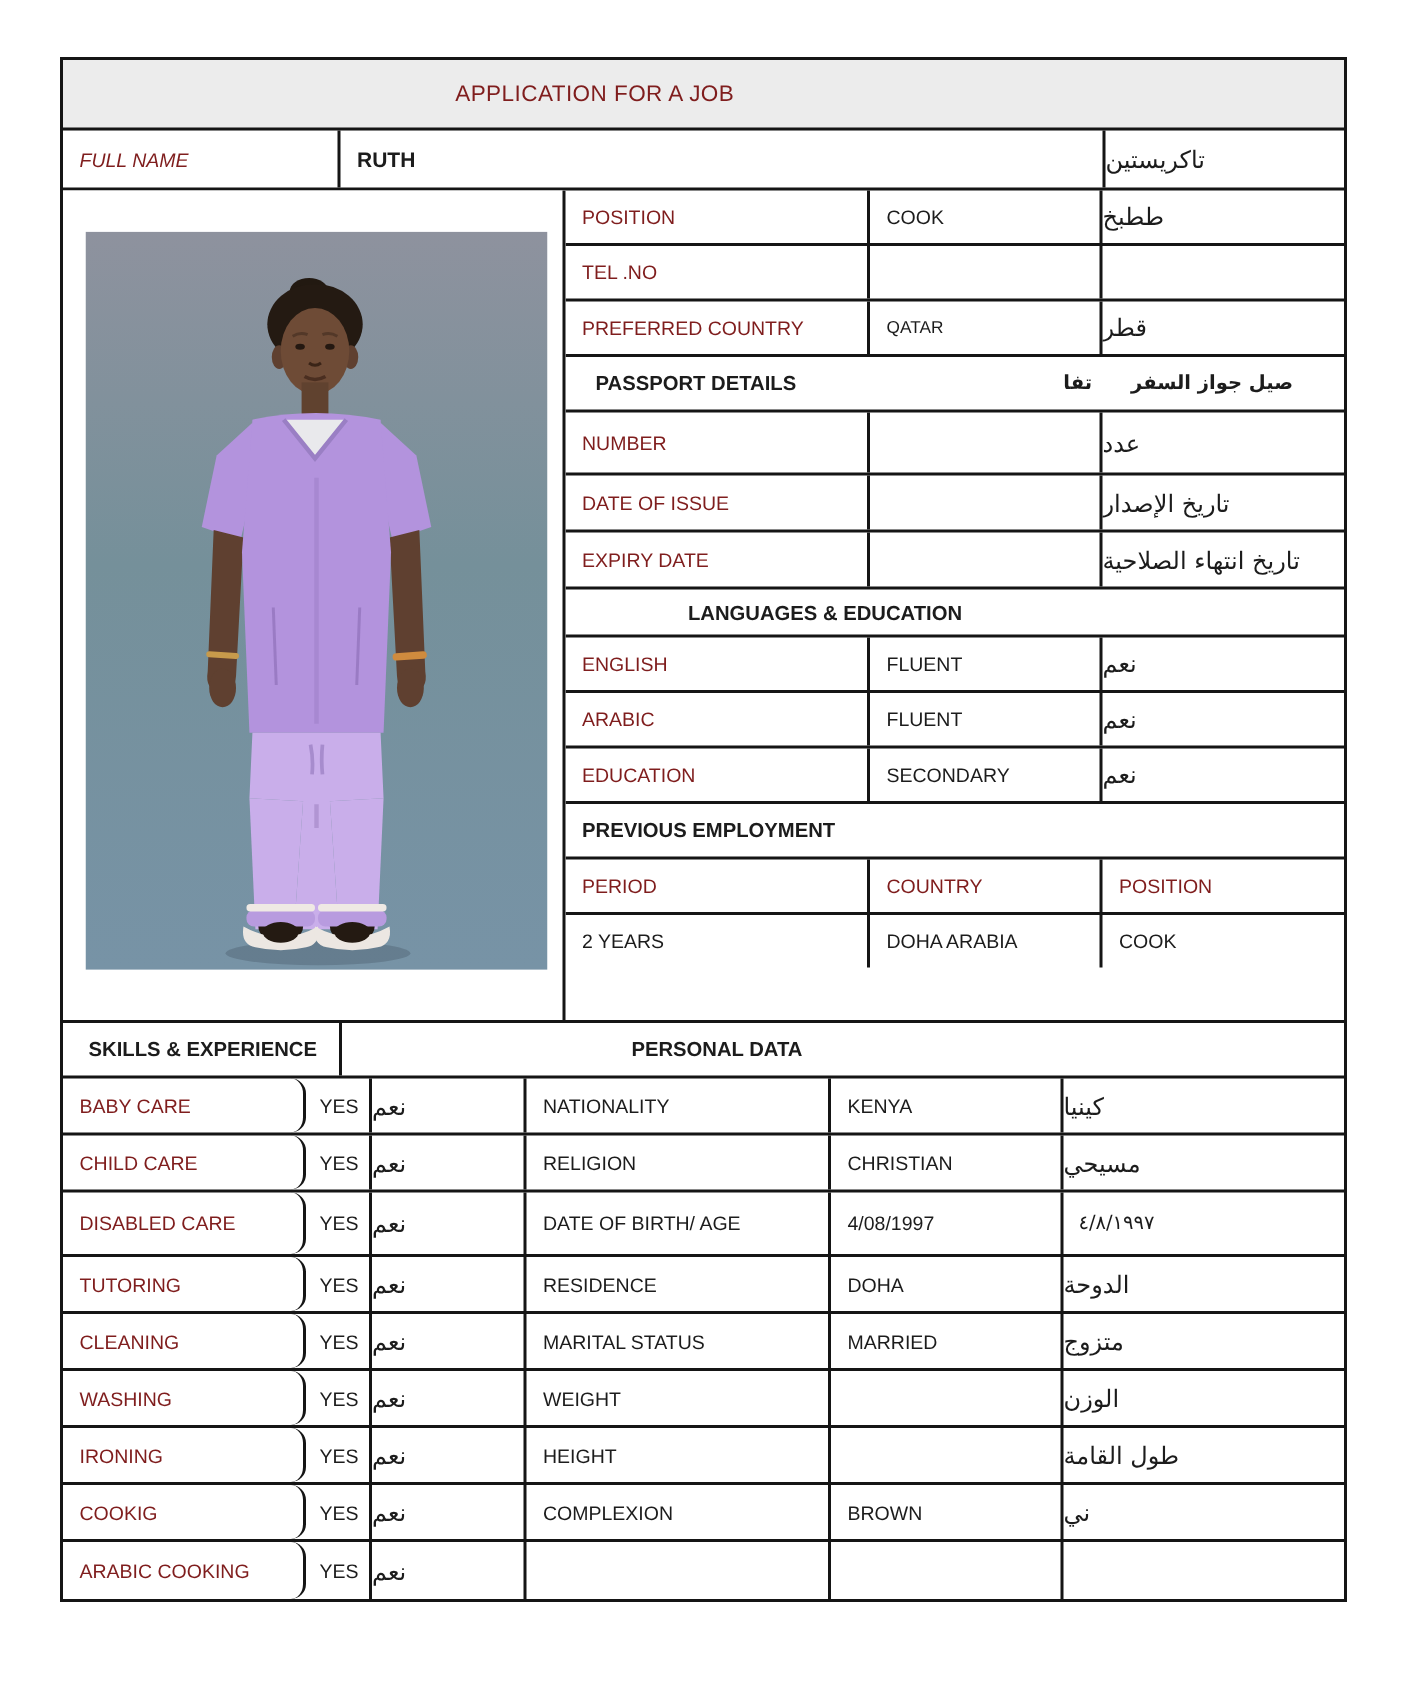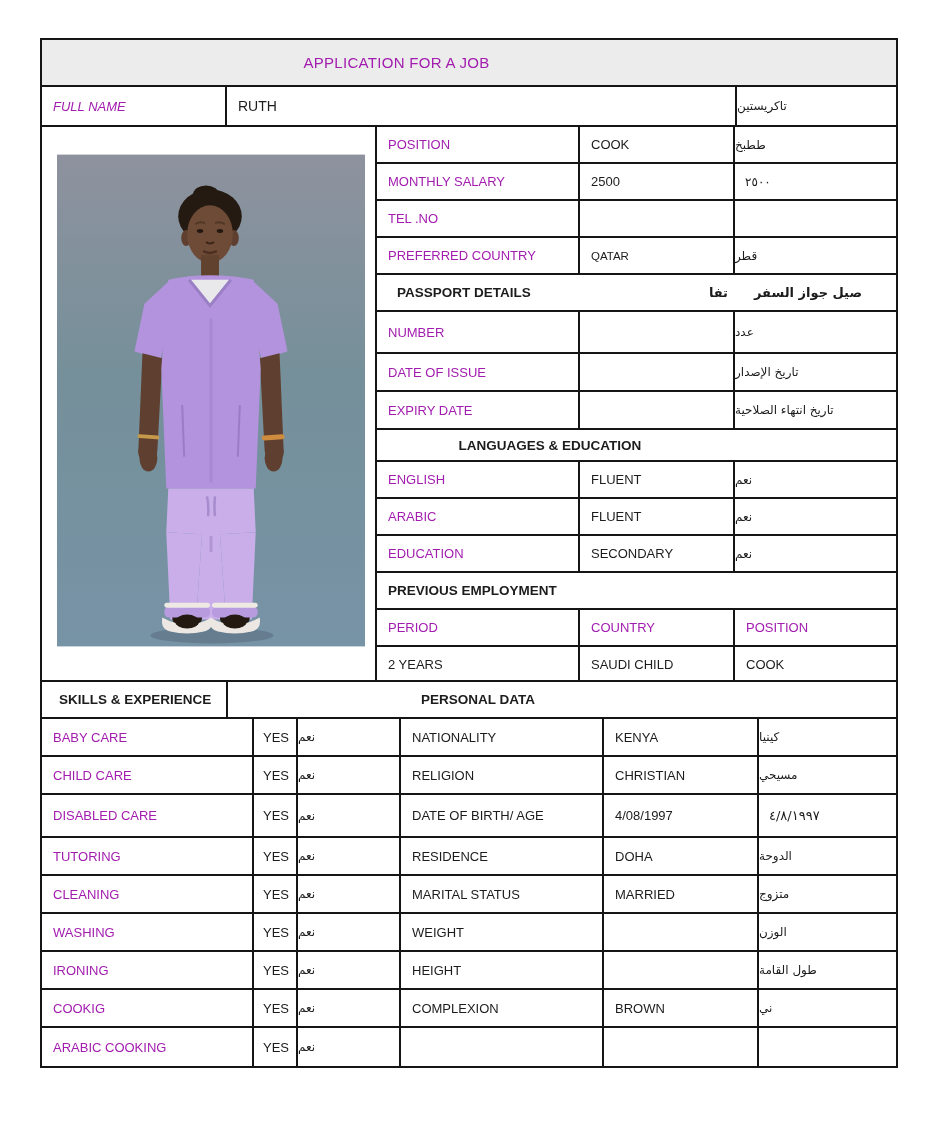--- a/index.html
+++ b/index.html
@@ -9,25 +9,25 @@
     font-family:"Liberation Sans","DejaVu Sans",sans-serif; color:#1c1c1c;
   }
   .form {
     position:absolute; left:40px; top:38px; width:858px; height:1030px;
     border:2px solid #151515; display:flex; flex-direction:column;
     background:#fff;
   }
   .row { display:flex; flex-direction:row; border-bottom:2px solid #151515; flex:0 0 auto; }
   .cell { display:flex; align-items:center; border-right:2px solid #151515; overflow:hidden; }
   .cell:last-child { border-right:none; }
-  .red { color:#a21caf; }
-  .bold { font-weight:normal; }
+  .red { color:#7f1d1d; }
+  .bold { font-weight:bold; }
   .lbl { font-size:13px; padding-left:11px; }
   .val { font-size:13px; padding-left:11px; }
-  .ar  { font-family:"DejaVu Sans",sans-serif; font-size:12px; justify-content:flex-end; padding-right:16px; direction:rtl; }
+  .ar  { font-family:"DejaVu Sans",sans-serif; font-size:16px; justify-content:flex-end; padding-right:16px; direction:rtl; }
   .ar.left { justify-content:flex-start; padding-left:10px; direction:ltr; }
 
   
   .title-row { height:47px; background:#ececec; align-items:center; justify-content:center; display:flex; border-bottom:2px solid #151515; }
   .title-row span { font-size:15px; letter-spacing:.3px; padding-right:145px; }
 
   
   .fullname-row { height:40px; }
   .fn-label { width:185px;font-style:italic; }
   .fn-value { width:510px; font-size:14px; }
@@ -49,21 +49,21 @@
   .pass-ar span { display:inline-block; }
   .pass-ar .gap { width:26px; }
 
   
   .bottom-header { height:37px; }
   .bh-skills { width:186px; font-size:13.5px; font-weight:bold; padding-left:17px; }
   .bh-rest { flex:1; }
   .bh-rest span { display:block; width:500px; text-align:center; font-size:13.5px; font-weight:bold; }
   .b-row { height:38px; }
   .b-row.tall { height:43px; }
-  .b-skill { width:212px; }
+  .b-skill { width:162px;border-radius:10px; }
   .b-yes { width:44px; font-size:13px; padding-left:9px; }
   .b-yesar { width:103px; }
   .b-plbl { width:203px; }
   .b-pval { width:155px; }
   .b-par { flex:1; }
   .qatar { font-size:11.5px; }
   .dob-ar { font-size:13px; letter-spacing:1px; }
   .form > .row:last-child { border-bottom:none; }
 </style>
 </head>
@@ -150,25 +150,20 @@
       </div>
 
       <div class="info-col">
 
         <div class="info-row" style="height:37px">
           <div class="cell i-lbl lbl red">POSITION</div>
           <div class="cell i-val val">COOK</div>
           <div class="cell i-ar ar">ططبخ</div>
         </div>
 
-        <div class="info-row" style="height:37px">
-          <div class="cell i-lbl lbl red">MONTHLY SALARY</div>
-          <div class="cell i-val val">2500</div>
-          <div class="cell i-ar ar left">٢٥٠٠</div>
-        </div>
 
         <div class="info-row" style="height:37px">
           <div class="cell i-lbl lbl red">TEL .NO</div>
           <div class="cell i-val val"></div>
           <div class="cell i-ar ar"></div>
         </div>
 
         <div class="info-row" style="height:37px">
           <div class="cell i-lbl lbl red">PREFERRED COUNTRY</div>
           <div class="cell i-val val qatar">QATAR</div>
@@ -229,21 +224,21 @@
         <div class="info-row" style="height:37px">
           <div class="cell i-lbl lbl red">PERIOD</div>
           <div class="cell i-val val red">COUNTRY</div>
           <div class="cell i-ar val" style="justify-content:flex-start">
               <span class="red">POSITION</span>
             </div>
         </div>
 
         <div class="info-row" style="height:35px">
           <div class="cell i-lbl val">2 YEARS</div>
-          <div class="cell i-val val">SAUDI CHILD</div>
+          <div class="cell i-val val">DOHA ARABIA</div>
           <div class="cell i-ar val" style="justify-content:flex-start">
               <span>COOK</span>
             </div>
         </div>
 
       </div>
     </div>
 
     <div class="row bottom-header">
       <div class="cell bh-skills">SKILLS &amp; EXPERIENCE</div>

